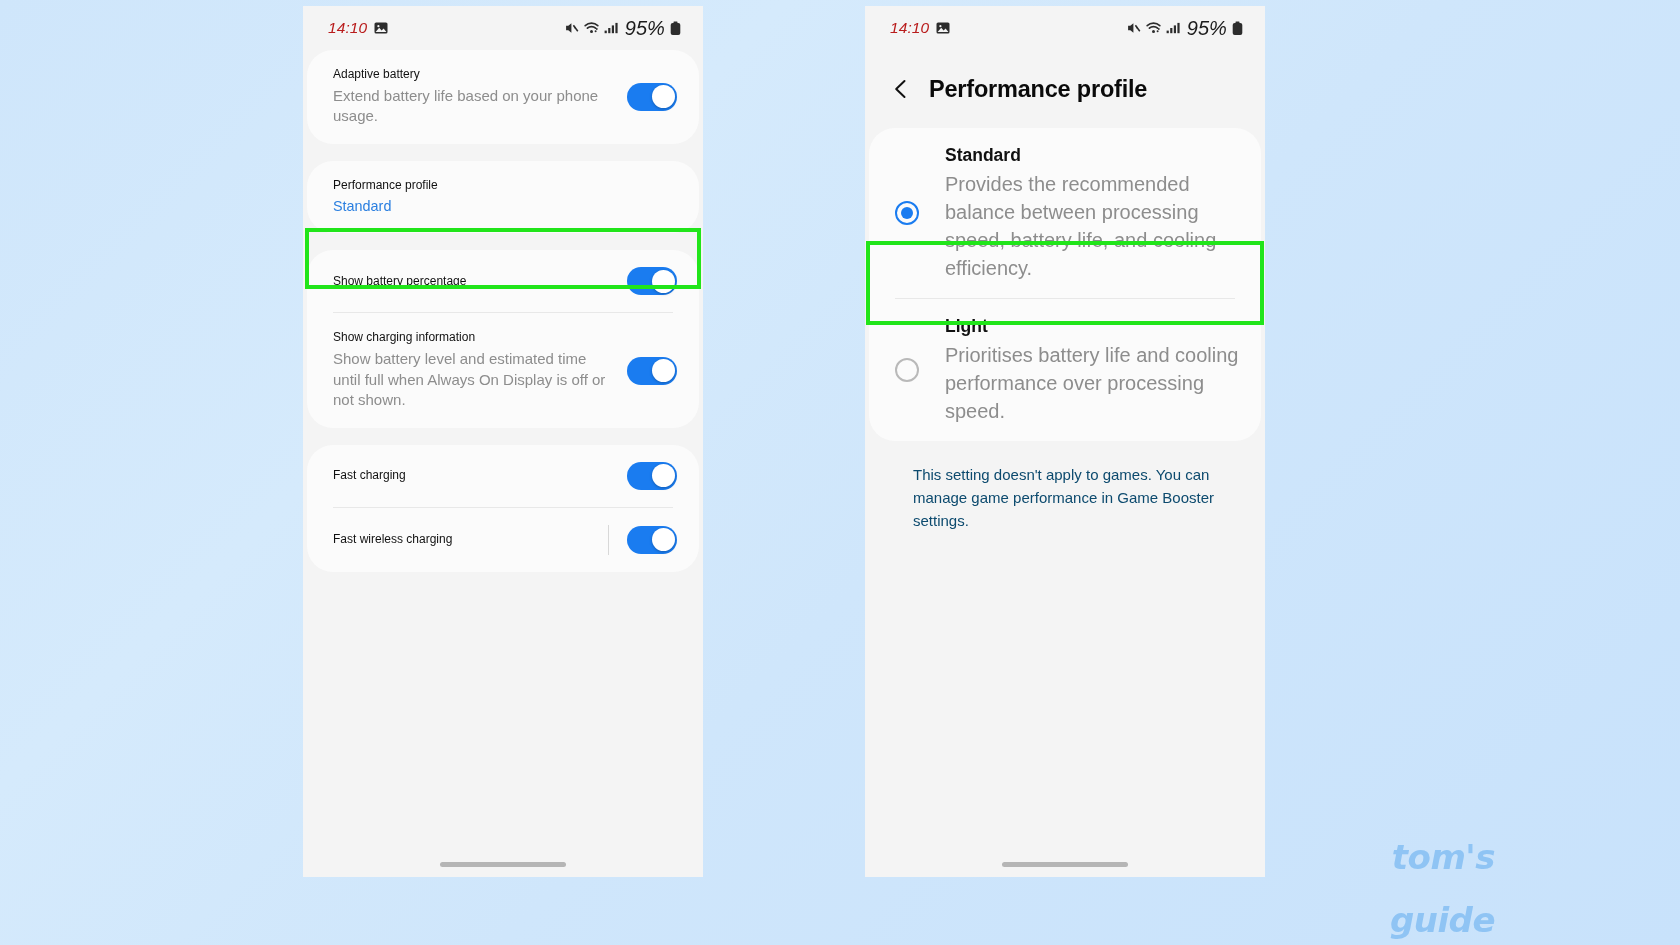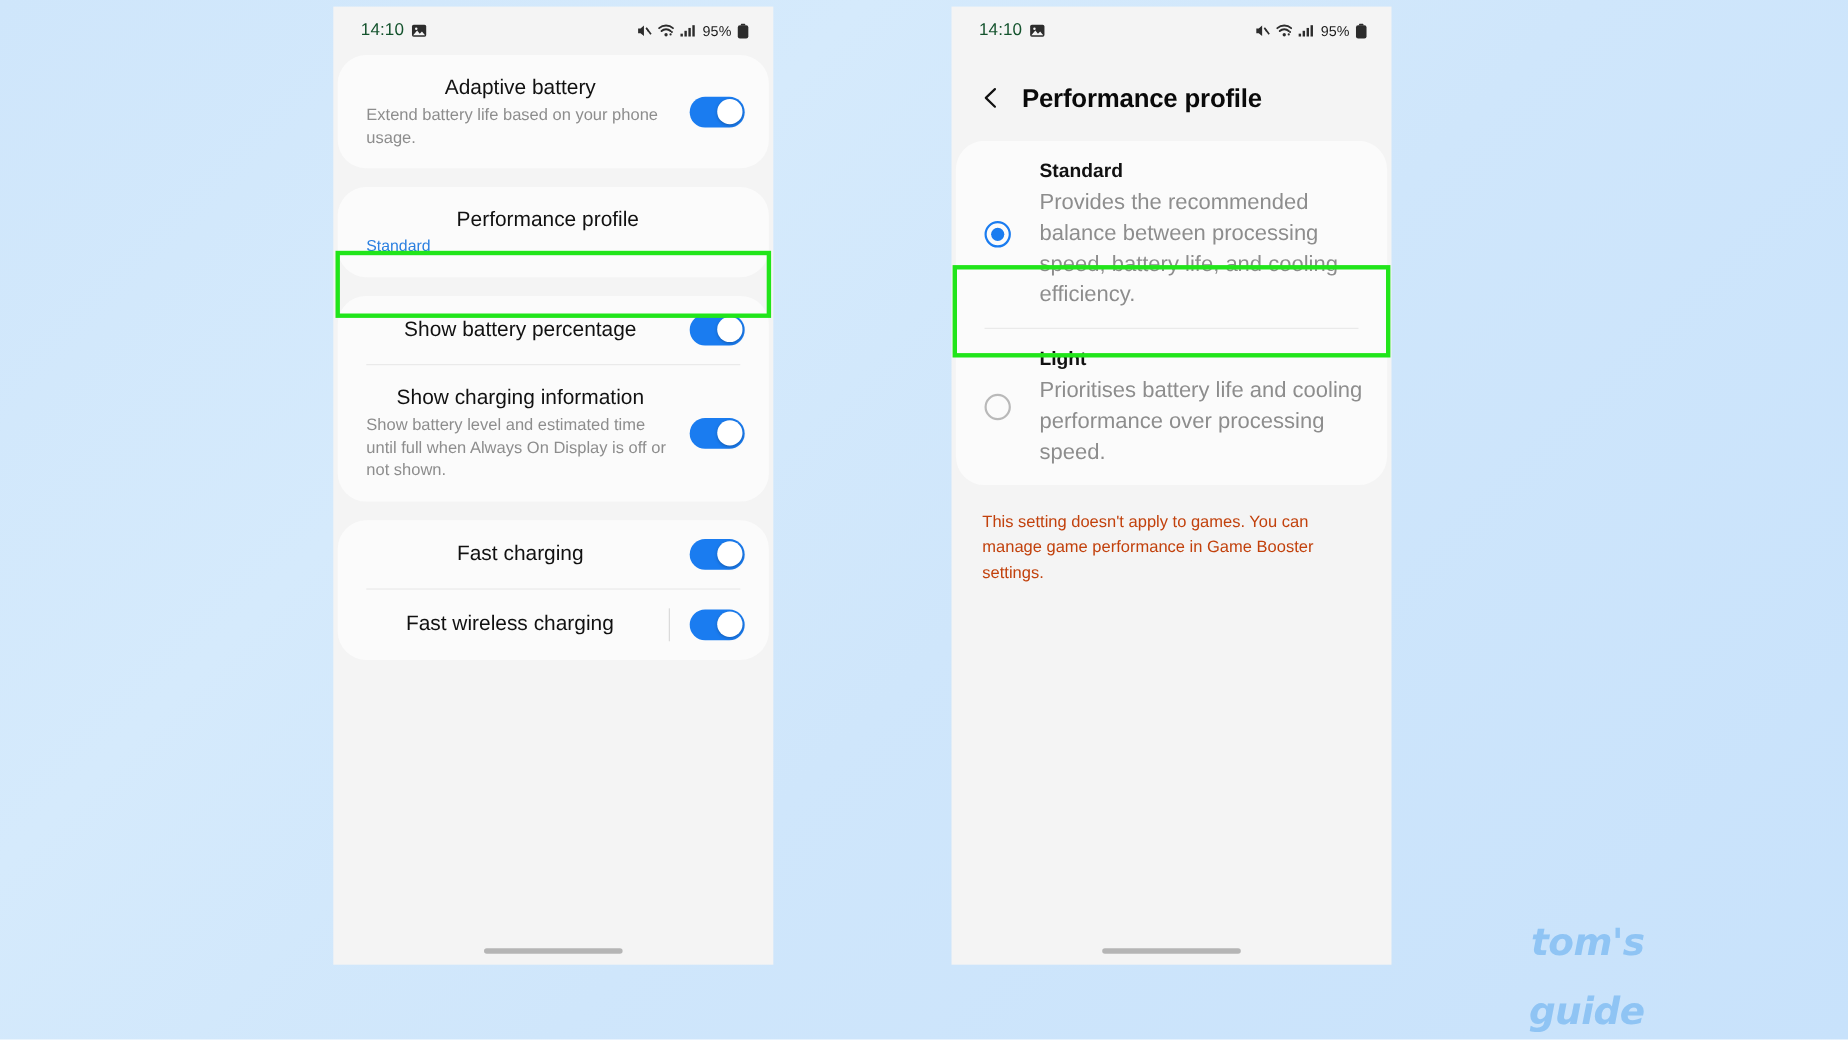--- a/index.html
+++ b/index.html
@@ -31,23 +31,23 @@
     display: flex;
     align-items: center;
     justify-content: space-between;
     padding: 0 22px 0 25px;
     font-size: 15px;
     color: #2c2c2c;
     letter-spacing: .1px;
   }
   .sb-left { display: flex; align-items: center; gap: 7px; }
   .sb-right { display: flex; align-items: center; gap: 5px; }
-  .sb-time { font-size: 15.5px; color: #14532d; }
+  .sb-time { font-size: 15.5px; color: #b91c1c; font-style: italic; }
   .sb-icon { display: inline-flex; align-items: center; }
-  .sb-pct { font-size: 13px; color: #1b1b1b; margin-left: 1px; }
+  .sb-pct { font-size: 20px; color: #1b1b1b; margin-left: 1px; font-style: italic; }
 
   
   .header {
     height: 78px;
     display: flex;
     align-items: center;
     padding-left: 24px;
     gap: 16px;
   }
   .back-chevron {
@@ -73,24 +73,23 @@
 
   .row {
     display: flex;
     align-items: center;
     padding: 17px 22px 17px 26px;
     min-height: 58px;
     position: relative;
   }
   .row-text { flex: 1; padding-right: 14px; }
   .row-title {
-    font-size: 19px;
+    font-size: 12px;
     color: #111;
     line-height: 1.32;
-    text-align: center;
   }
   .row-sub {
     font-size: 15px;
     color: #8d8d8d;
     line-height: 1.37;
     margin-top: 3px;
   }
   .row-sub.accent { color: #2a7fe0; font-size: 14.4px; }
   .divider {
     height: 1px;
@@ -158,23 +157,23 @@
   }
   .radio-sub {
     font-size: 20px;
     color: #8d8d8d;
     line-height: 1.4;
     margin-top: 3px;
   }
 
   .footnote {
     font-size: 15px;
-    color: #c2410c;
+    color: #0c4a6e;
     line-height: 1.55;
-    padding: 22px 40px 0 28px;
+    padding: 22px 40px 0 48px;
   }
 
   
   .hl {
     position: absolute;
     border: 4px solid #21e51a;
     box-sizing: border-box;
     pointer-events: none;
   }
   #hl-performance { left: 305px; top: 228px; width: 396px; height: 61px; }

